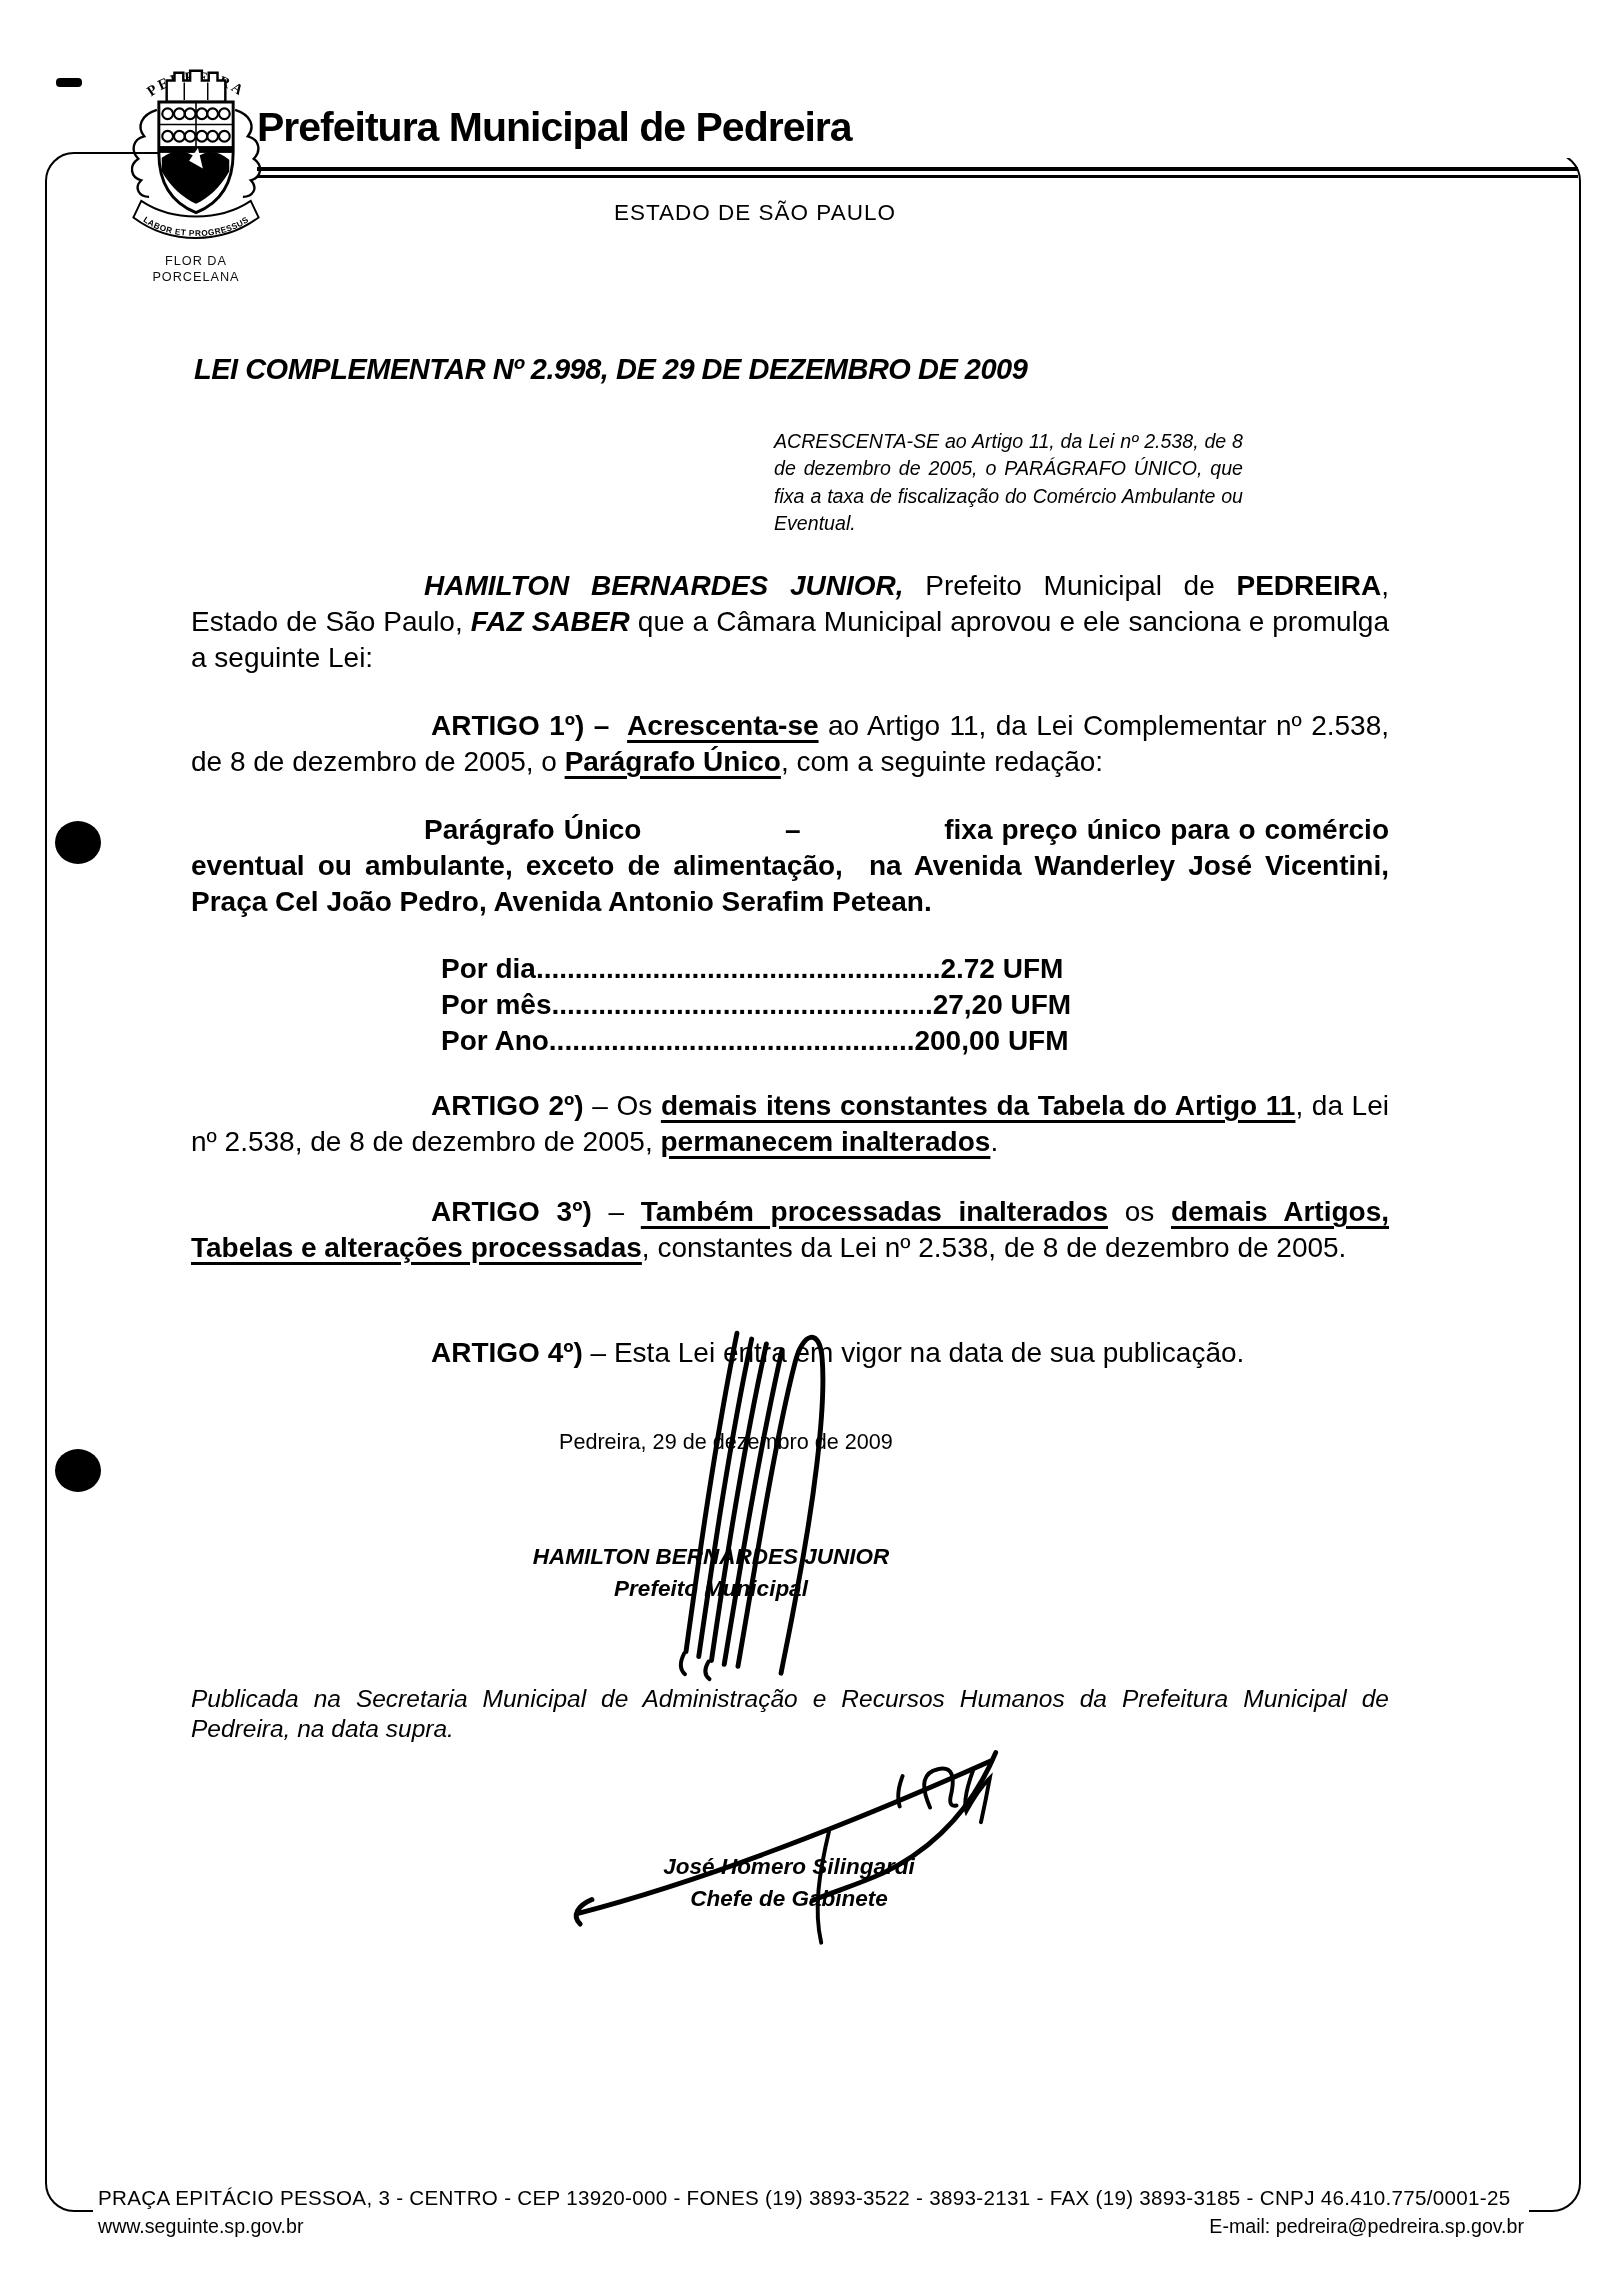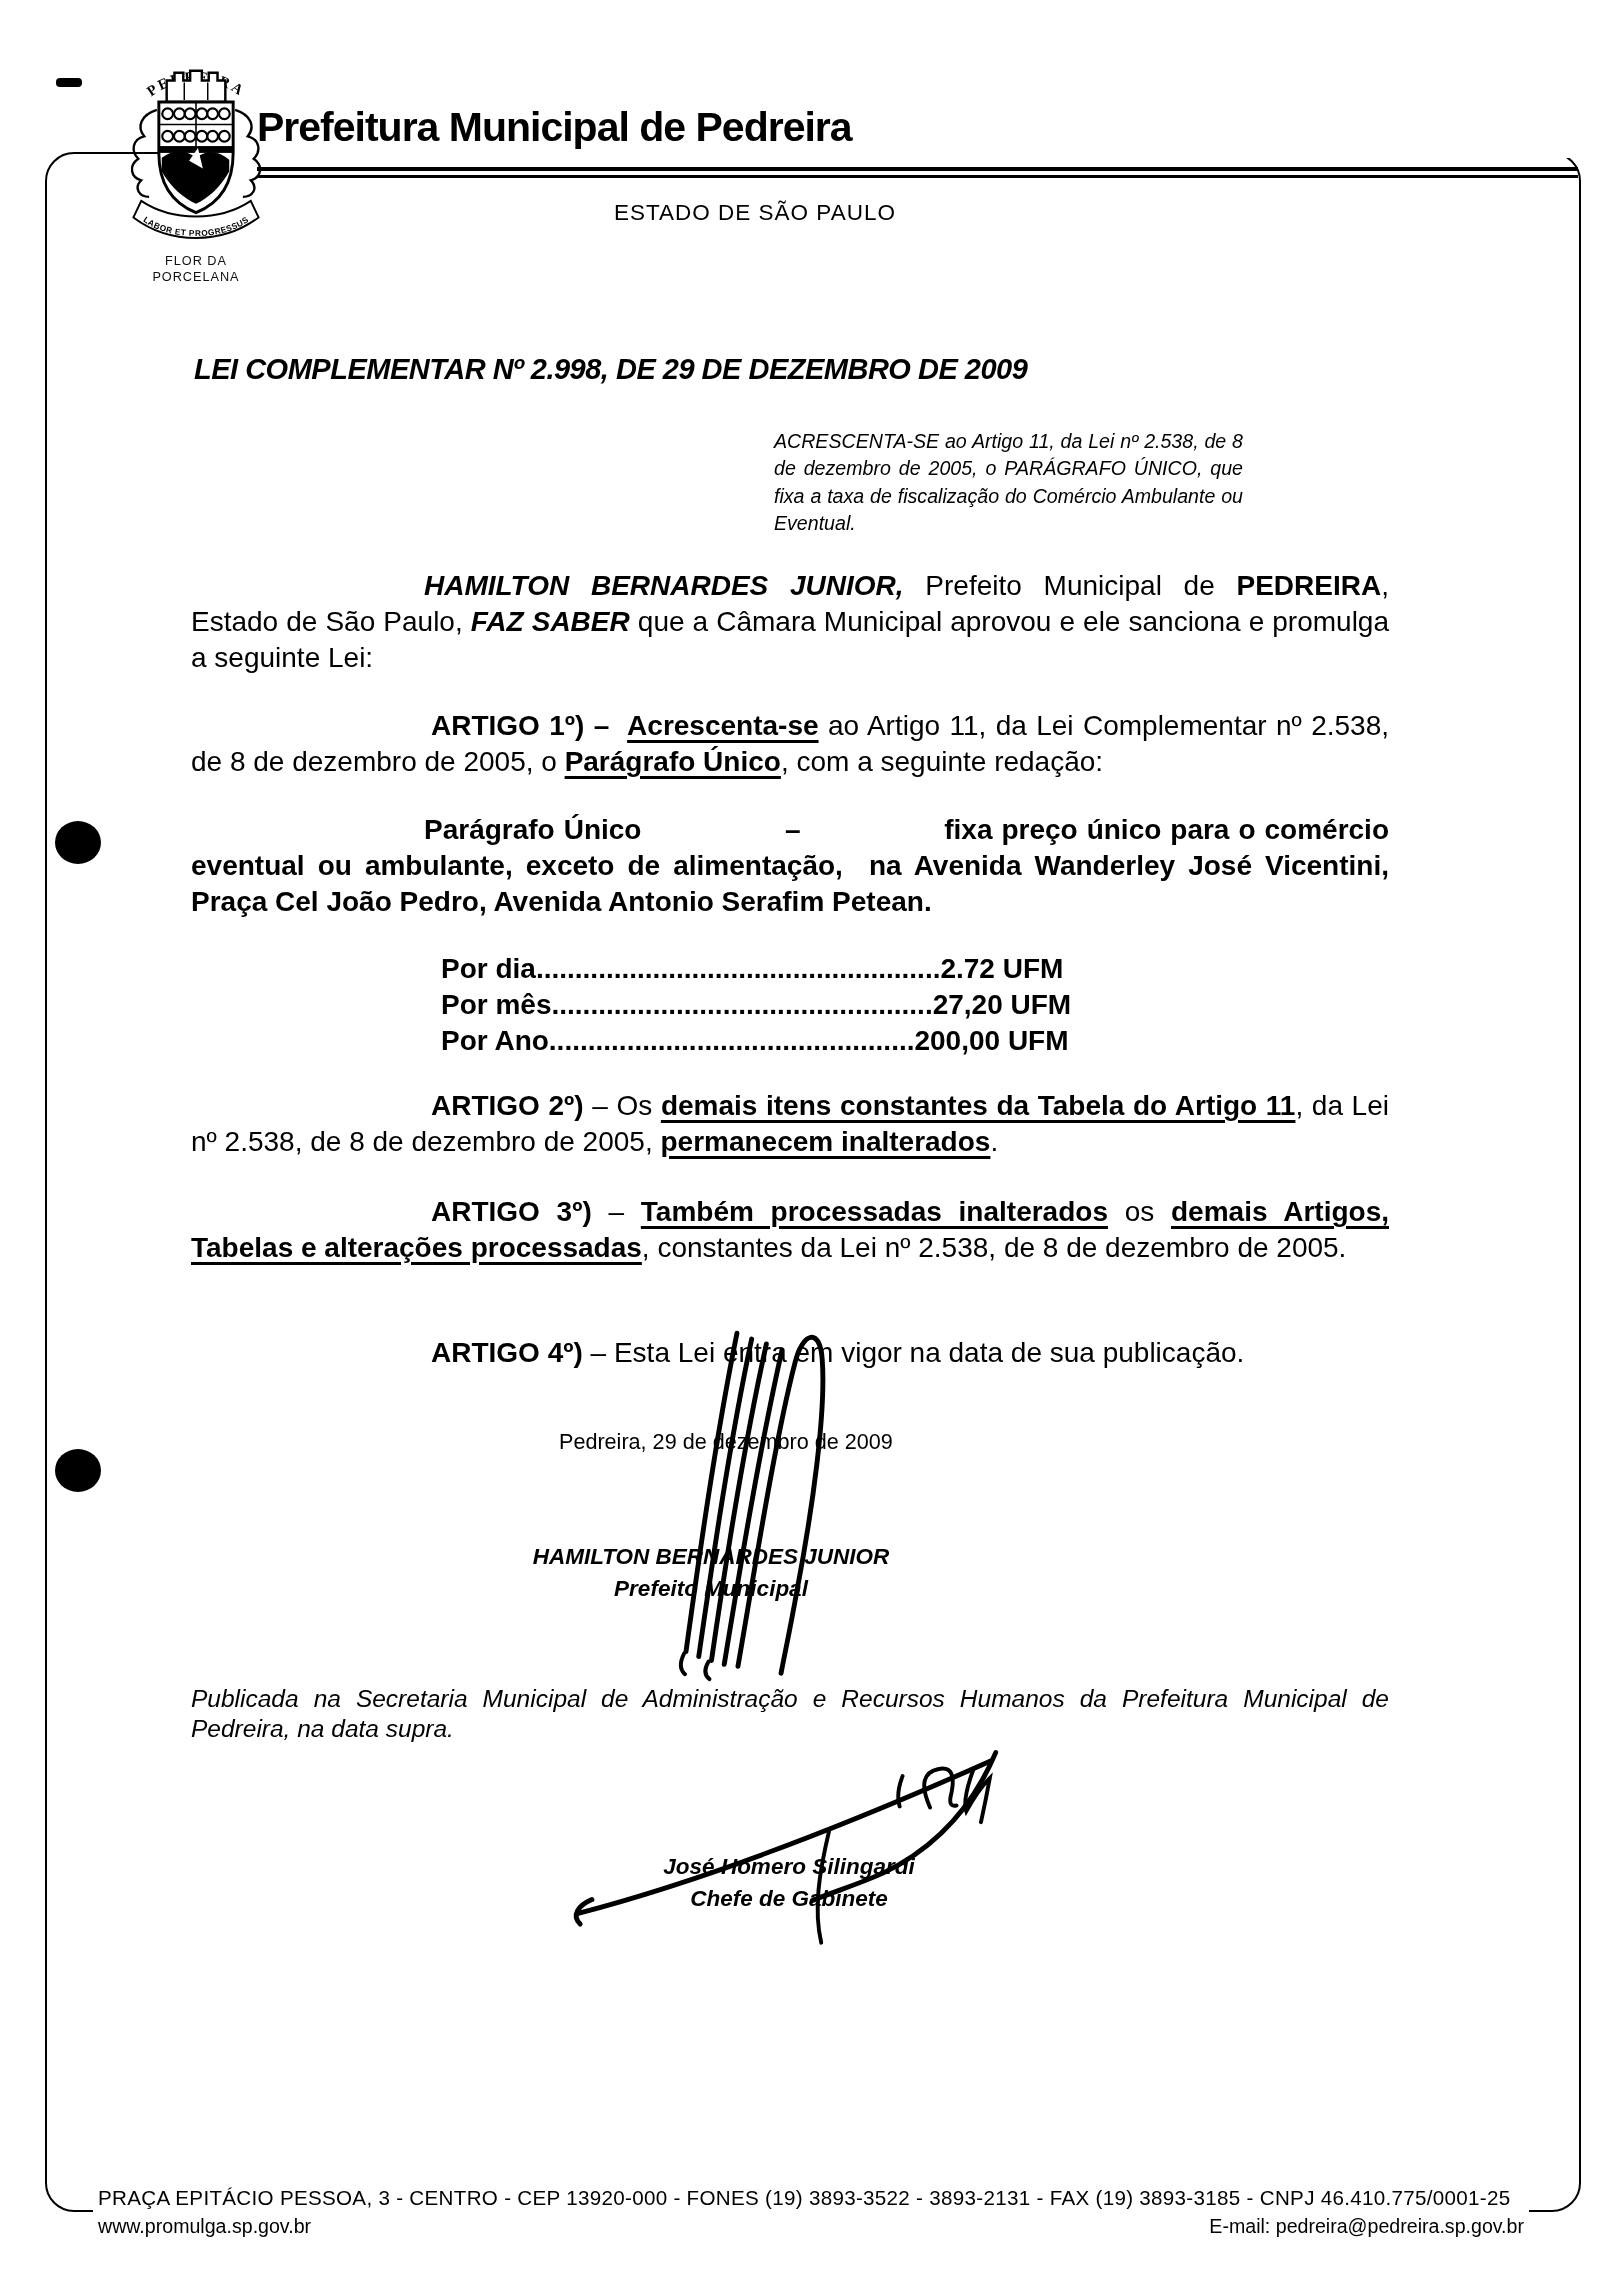--- a/index.html
+++ b/index.html
@@ -145,17 +145,17 @@
       <path stroke-width="5" d="M 604,1938 C 590,1944 583,1954 592,1963"></path>
       <path stroke-width="5" d="M 1016,1788 C 992,1845 953,1886 901,1911 C 872,1924 847,1931 829,1939"></path>
       <path stroke-width="4" d="M 921,1812 q -7,18 -3,31"></path>
       <path stroke-width="4" d="M 949,1844 q -15,-34 8,-39 q 21,-5 13,28 q -2,11 6,9"></path>
       <path stroke-width="4" d="M 993,1806 q -11,30 -7,42 q 12,-22 24,-34 q -4,22 -9,45"></path>
       <path stroke-width="4" d="M 846,1868 C 836,1910 830,1948 838,1982"></path>
     </g>
   </svg>
 
   <div class="abs foot1">PRAÇA EPITÁCIO PESSOA, 3 - CENTRO - CEP 13920-000 - FONES (19) 3893-3522 - 3893-2131 - FAX (19) 3893-3185 - CNPJ 46.410.775/0001-25</div>
-  <div class="abs foot2">www.promulga.sp.gov.br</div>
+  <div class="abs foot2">www.seguinte.sp.gov.br</div>
   <div class="abs foot3">E-mail: pedreira@pedreira.sp.gov.br</div>
 
 </div>
 
 
 </body></html>

